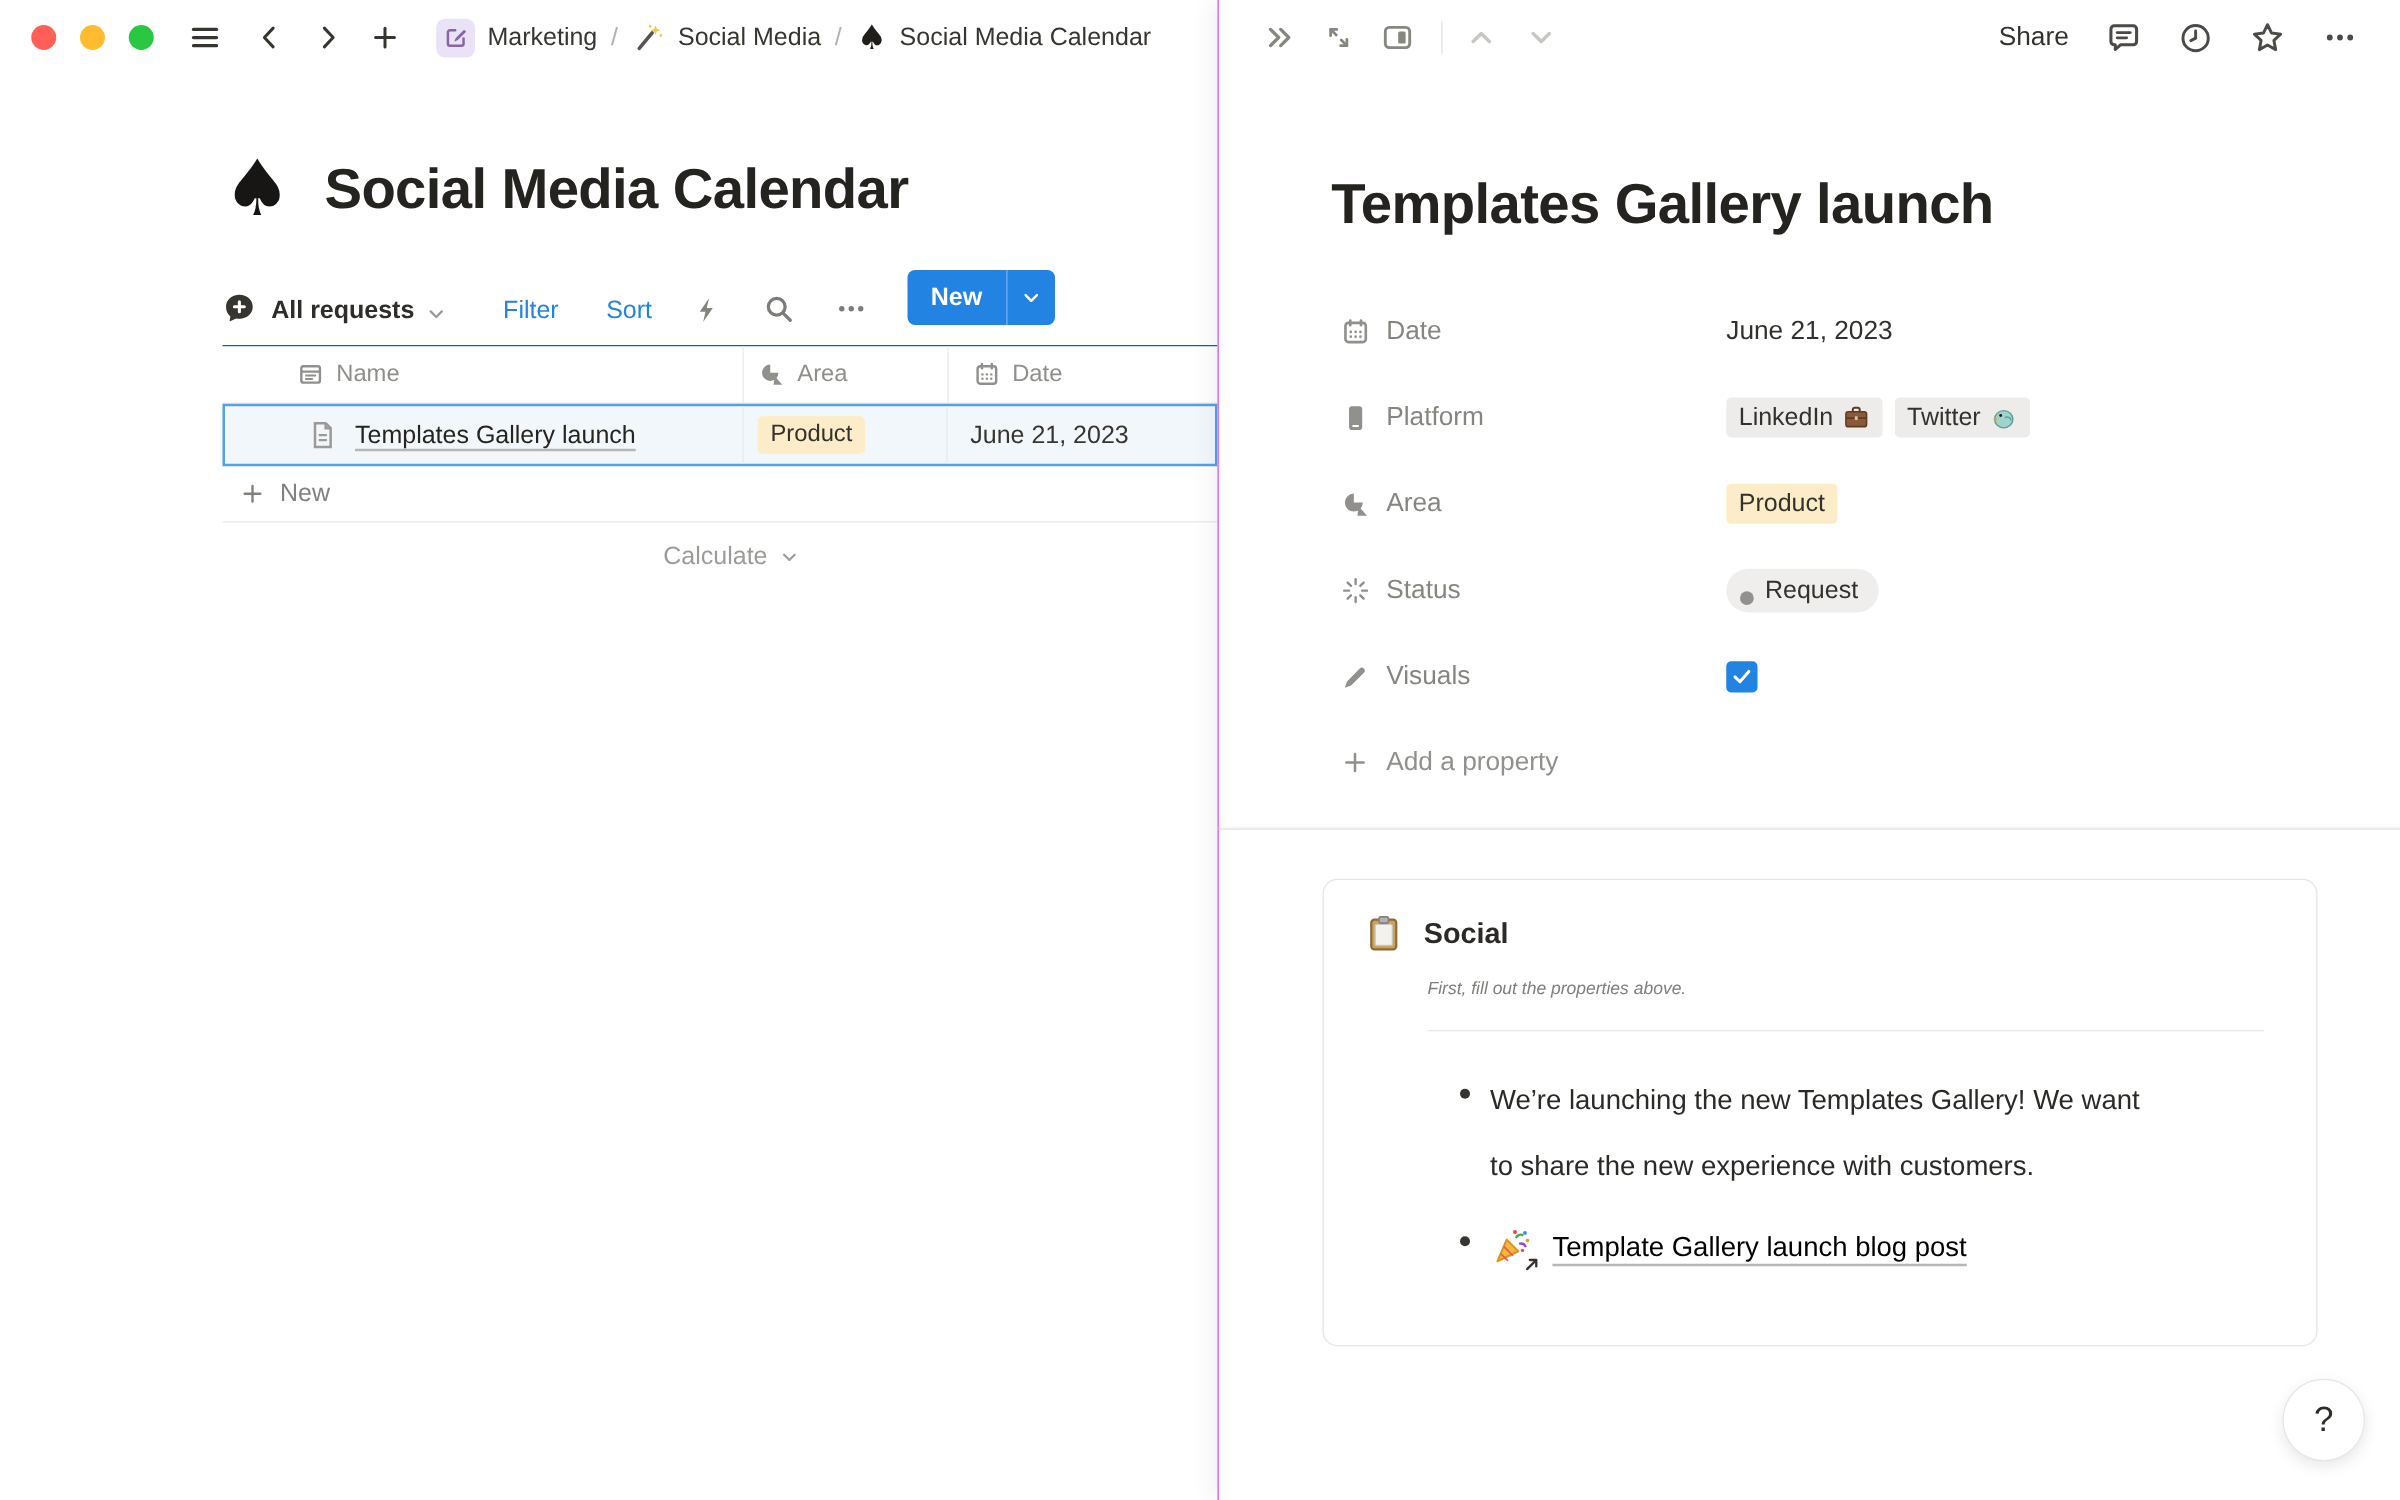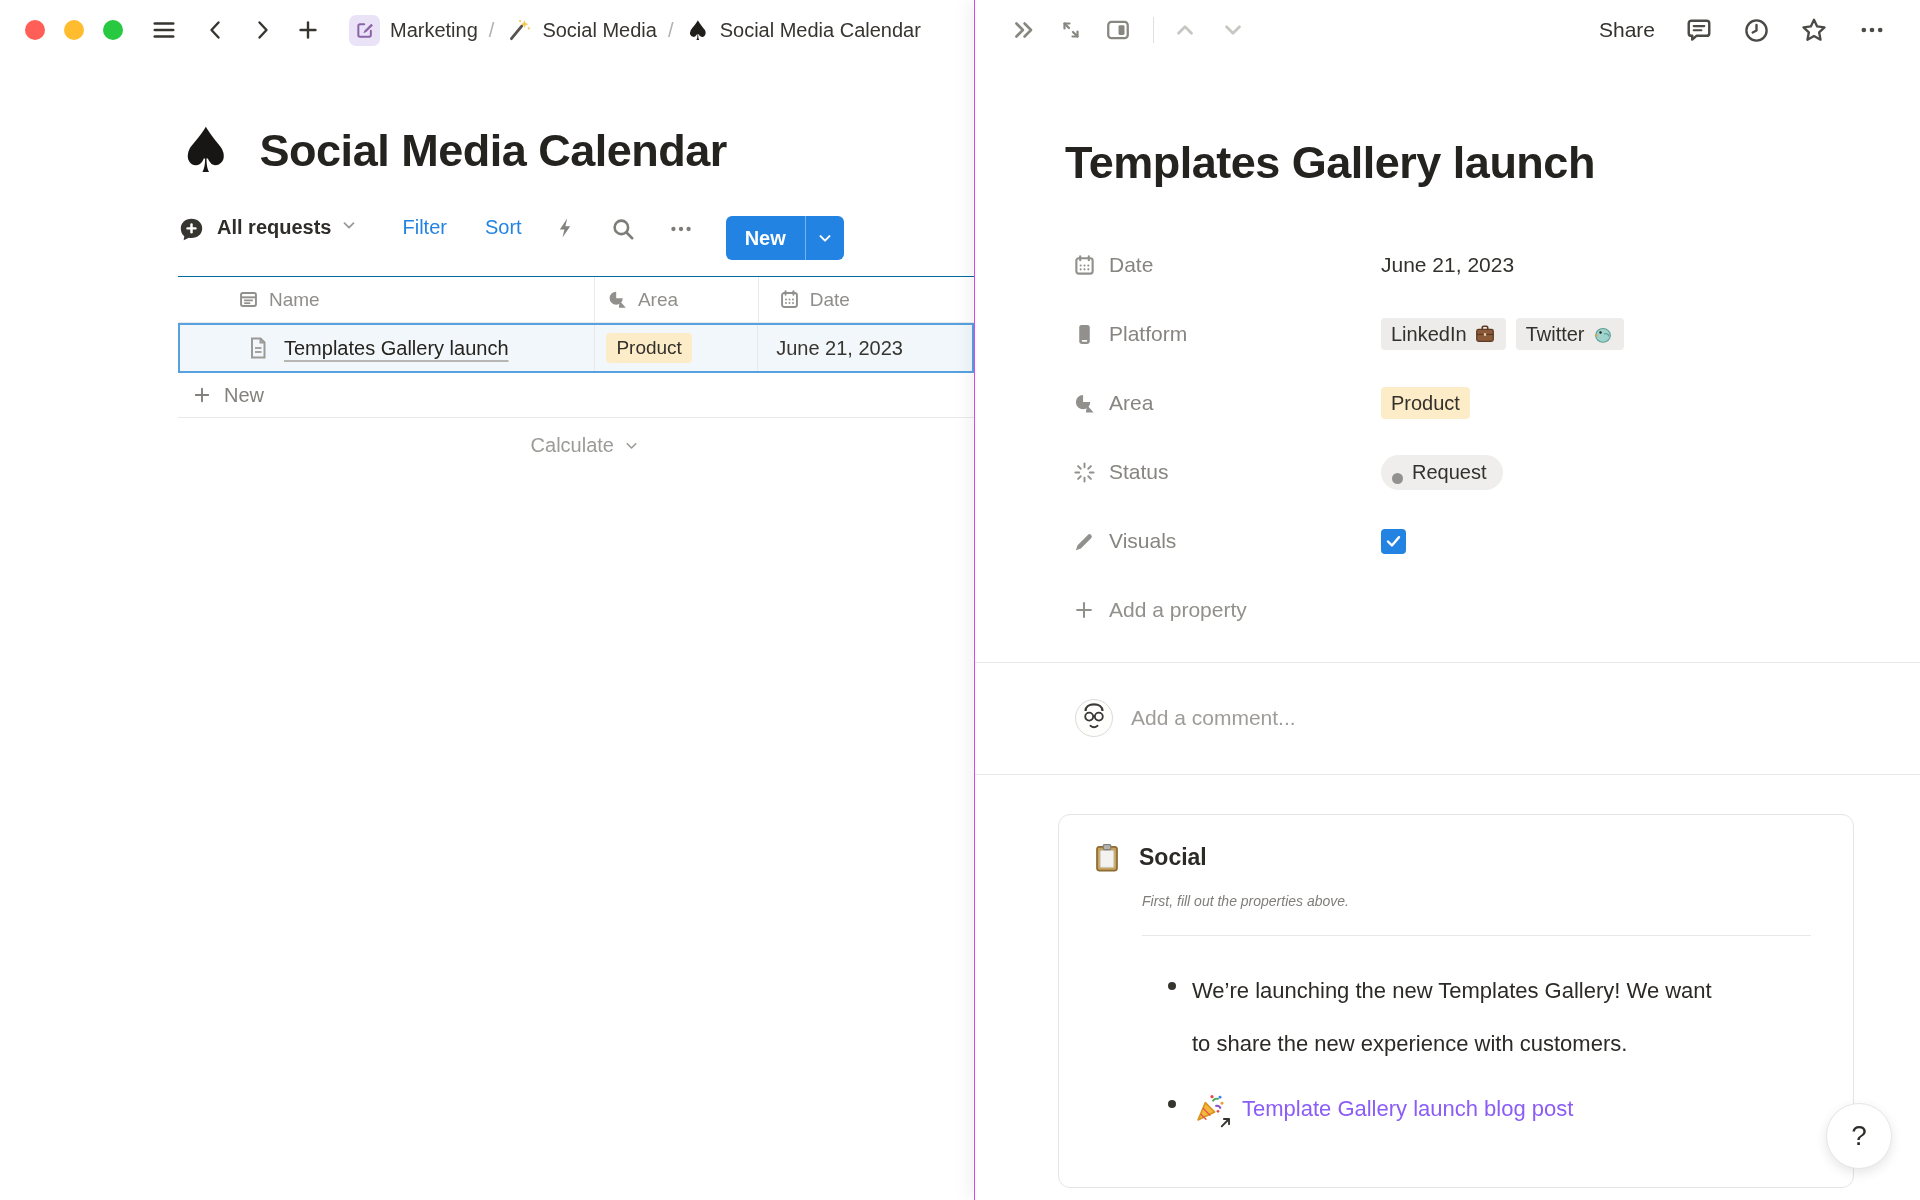--- a/index.html
+++ b/index.html
@@ -19,21 +19,21 @@
   .crumb-sep{font-size:20px;color:#b3b1ae;margin-left:11px;}
   .crumb-emoji{margin-left:12px;display:flex;align-items:center;}
   .edit-tile{width:31px;height:31px;border-radius:7px;background:#eae3f7;display:flex;align-items:center;justify-content:center;margin-left:26px;}
   .spade-sm{font-size:27px;line-height:1;color:#1f1e1b;}
 
   .main-content{margin-left:178px;width:900px;}
   .db-title{display:flex;align-items:center;gap:26px;margin-top:52px;height:78px;}
   .db-title .spade-lg{font-size:62px;line-height:1;color:#17161 4;color:#171614;}
   .db-title h1{font-size:45px;font-weight:700;letter-spacing:-.5px;margin:0;color:#25231f;}
 
-  .view-toolbar{display:flex;align-items:flex-start;margin-top:26px;height:44px;}
+  .view-toolbar{display:flex;align-items:flex-end;margin-top:26px;height:44px;}
   .view-name{font-size:20px;font-weight:700;margin-left:12px;color:#2f2d29;}
   .blue-link{font-size:20px;color:#2383e2;}
   .filter{margin-left:44px;} .sort{margin-left:38px;}
   .tool-ic{margin-left:32px;display:flex;align-items:center;}
   .new-btn{display:flex;align-items:stretch;margin-left:32px;height:44px;border-radius:6px;background:#2383e2;overflow:hidden;}
   .new-btn .lbl{display:flex;align-items:center;padding:0 19px;color:#fff;font-size:20px;font-weight:700;}
   .new-btn .sep{width:1px;background:rgba(255,255,255,.38);}
   .new-btn .dd{display:flex;align-items:center;justify-content:center;width:38px;}
 
   .db-table{margin-top:16px;width:796px;border-top:1px solid #0369a1;}
@@ -91,21 +91,21 @@
   .brief-title{font-size:23px;font-weight:700;color:#2c2a26;}
   .brief-instr{margin:20px 0 0 50px;font-size:14px;font-style:italic;color:#7f7e7a;}
   .brief-div{margin:26px 6px 0 50px;border:none;border-top:1px solid #e9e8e6;}
   .brief-list{margin:28px 0 0 73px;padding:0;list-style:none;}
   .brief-list li{position:relative;padding-left:27px;font-size:22px;line-height:53px;color:#2c2a26;}
   .brief-list li::before{content:"";position:absolute;left:3px;top:18px;width:8px;height:8px;border-radius:50%;background:#37352f;}
   .b1-text{display:inline-block;width:522px;}
   .li-link{margin-top:12px;display:flex;align-items:center;gap:14px;}
   .emoji-wrap{position:relative;width:36px;height:36px;display:flex;align-items:center;justify-content:center;}
   .link-arrow{position:absolute;right:-4px;bottom:-3px;}
-  .page-link{font-weight:500;color:#8b5cf6;text-decoration-color:#b8b6b2;text-decoration-thickness:1.5px;text-underline-offset:6px;}
+  .page-link{font-weight:500;color:#000000;text-decoration:underline;text-decoration-color:#b8b6b2;text-decoration-thickness:1.5px;text-underline-offset:6px;}
 
   .help-btn{position:absolute;left:1826px;top:1103px;width:66px;height:66px;border-radius:50%;background:#fff;
             border:1px solid #e7e6e4;box-shadow:0 4px 12px rgba(0,0,0,.10);display:flex;align-items:center;justify-content:center;
             font-size:28px;font-weight:500;color:#2f2d2a;z-index:20;}
 </style>
 </head>
 <body>
 
 <div class="app">
 
@@ -495,32 +495,20 @@
                   <line x1="4.5" y1="12" x2="19.5" y2="12"></line>
                 </g>
               </svg>
           </span>
           <span class="prop-label addprop">Add a property</span>
         </div>
       </div>
 
       <hr class="hr">
 
-      <div class="comment-row">
-        <span class="avatar">
-          <svg width="34" height="34" viewBox="0 0 24 24">
-              <path d="M6 7c0-3 2.6-4.6 6-4.6S18 4 18 7" fill="none" stroke="#3a3834" stroke-width="1.6"></path>
-              <circle cx="8.6" cy="11" r="2.8" fill="none" stroke="#3a3834" stroke-width="1.3"></circle>
-              <circle cx="15.4" cy="11" r="2.8" fill="none" stroke="#3a3834" stroke-width="1.3"></circle>
-              <line x1="11.4" y1="10.6" x2="12.6" y2="10.6" stroke="#3a3834" stroke-width="1.2"></line>
-              <path d="M9.5 17.5c1.5 1.2 3.5 1.2 5 0" fill="none" stroke="#3a3834" stroke-width="1.3" stroke-linecap="round"></path>
-            </svg>
-        </span>
-        <span class="comment-ph">Add a comment...</span>
-      </div>
 
       <hr class="hr hr2">
 
       <div class="brief-card">
         <div class="brief-head">
           <span style="display:flex;">
             <svg width="30" height="30" viewBox="0 0 24 24">
                 <rect x="4" y="3" width="16" height="19" rx="2" fill="#c9a35c" stroke="#8d6b35" stroke-width="1.4"></rect>
                 <rect x="6.5" y="6" width="11" height="13.5" rx="1" fill="#f3f2ef" stroke="#c9c7c2" stroke-width="0.8"></rect>
                 <rect x="9" y="1.2" width="6" height="4" rx="1" fill="#b5b3ae" stroke="#83817c" stroke-width="1"></rect>

